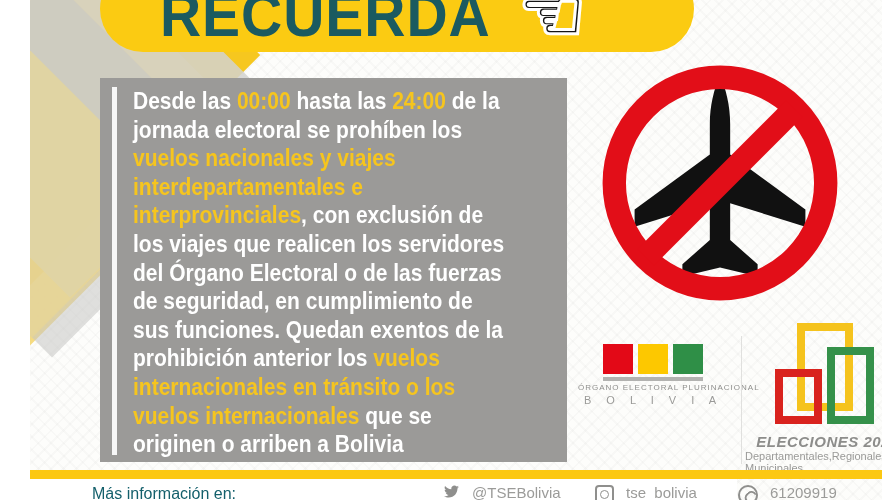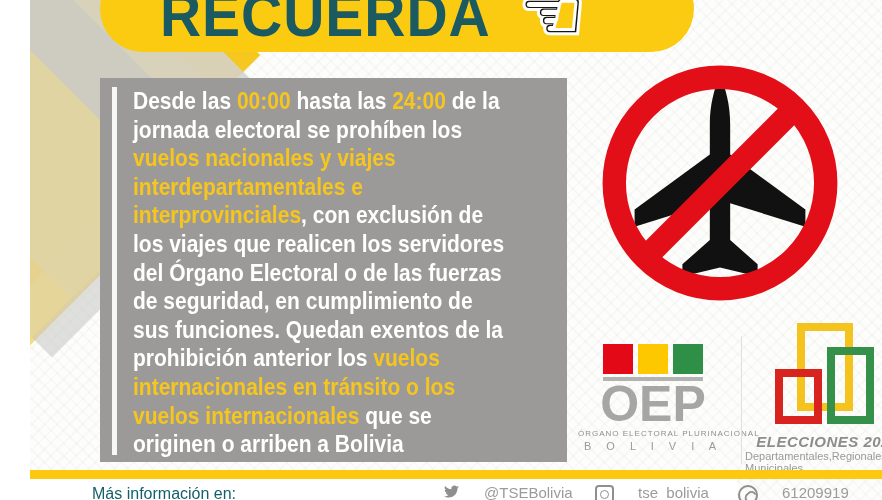--- a/index.html
+++ b/index.html
@@ -48,21 +48,21 @@
   .rect{position:absolute;background:transparent;}
   .r-yel{left:52px;top:3px;width:40px;height:72px;border:8px solid #f5c31d;z-index:1;}
   .r-grn{left:82px;top:27px;width:31px;height:61px;border:8px solid #35914a;z-index:2;}
   .r-red{left:30px;top:49px;width:31px;height:39px;border:8px solid #d9231e;z-index:3;}
   .elec-title{position:absolute;left:0;top:113px;width:165px;text-align:center;font-size:15px;font-weight:bold;color:#8d8d8b;letter-spacing:.5px;font-style:italic;}
   .elec-sub{position:absolute;left:0;top:130px;width:165px;font-size:11px;color:#9a9a98;}
   
   .footer-line{position:absolute;left:0;top:470px;width:882px;height:9px;background:#fcc812;}
   .footer{position:absolute;left:0;top:479px;width:707px;height:21px;background:#ffffff;}
   .more-info{position:absolute;left:62px;top:6px;font-size:16px;color:#135f6b;}
-  .social{position:absolute;top:5px;display:flex;align-items:flex-start;gap:24px;color:#9b9b99;font-size:15px;}
+  .social{position:absolute;top:5px;display:flex;align-items:flex-start;gap:12px;color:#9b9b99;font-size:15px;}
   .s-tw{left:413px;} .s-ig{left:565px;} .s-ph{left:708px;}
   .igicon{width:15px;height:15px;border:2px solid #8f8f8d;border-radius:4px;position:relative;margin-top:1px;}
   .igicon:before{content:"";position:absolute;left:3px;top:3px;width:7px;height:7px;border:1.5px solid #8f8f8d;border-radius:50%;}
   .phicon{width:16px;height:16px;border:2px solid #8f8f8d;border-radius:50%;position:relative;margin-top:1px;}
   .phicon:before{content:"";position:absolute;left:3px;top:5px;width:9px;height:5px;border:2px solid #8f8f8d;border-width:2px 2px 0 2px;border-radius:6px 6px 0 0;transform:rotate(-40deg);}
 </style>
 </head>
 <body>
 
 <div class="canvas">
@@ -108,21 +108,20 @@
     </svg>
   </div>
 
   <div class="oep">
     <div class="flagrow">
       <div class="sq red"></div>
       <div class="sq yel"></div>
       <div class="sq grn"></div>
     </div>
     <div class="oep-bar"></div>
-    <div class="oep-name">OEP</div>
     <div class="oep-org">ÓRGANO ELECTORAL PLURINACIONAL</div>
     <div class="oep-country">B O L I V I A</div>
   </div>
 
   <div class="vdivider"></div>
 
   <div class="elec">
     <div class="rect r-yel"></div>
     <div class="rect r-grn"></div>
     <div class="rect r-red"></div>

